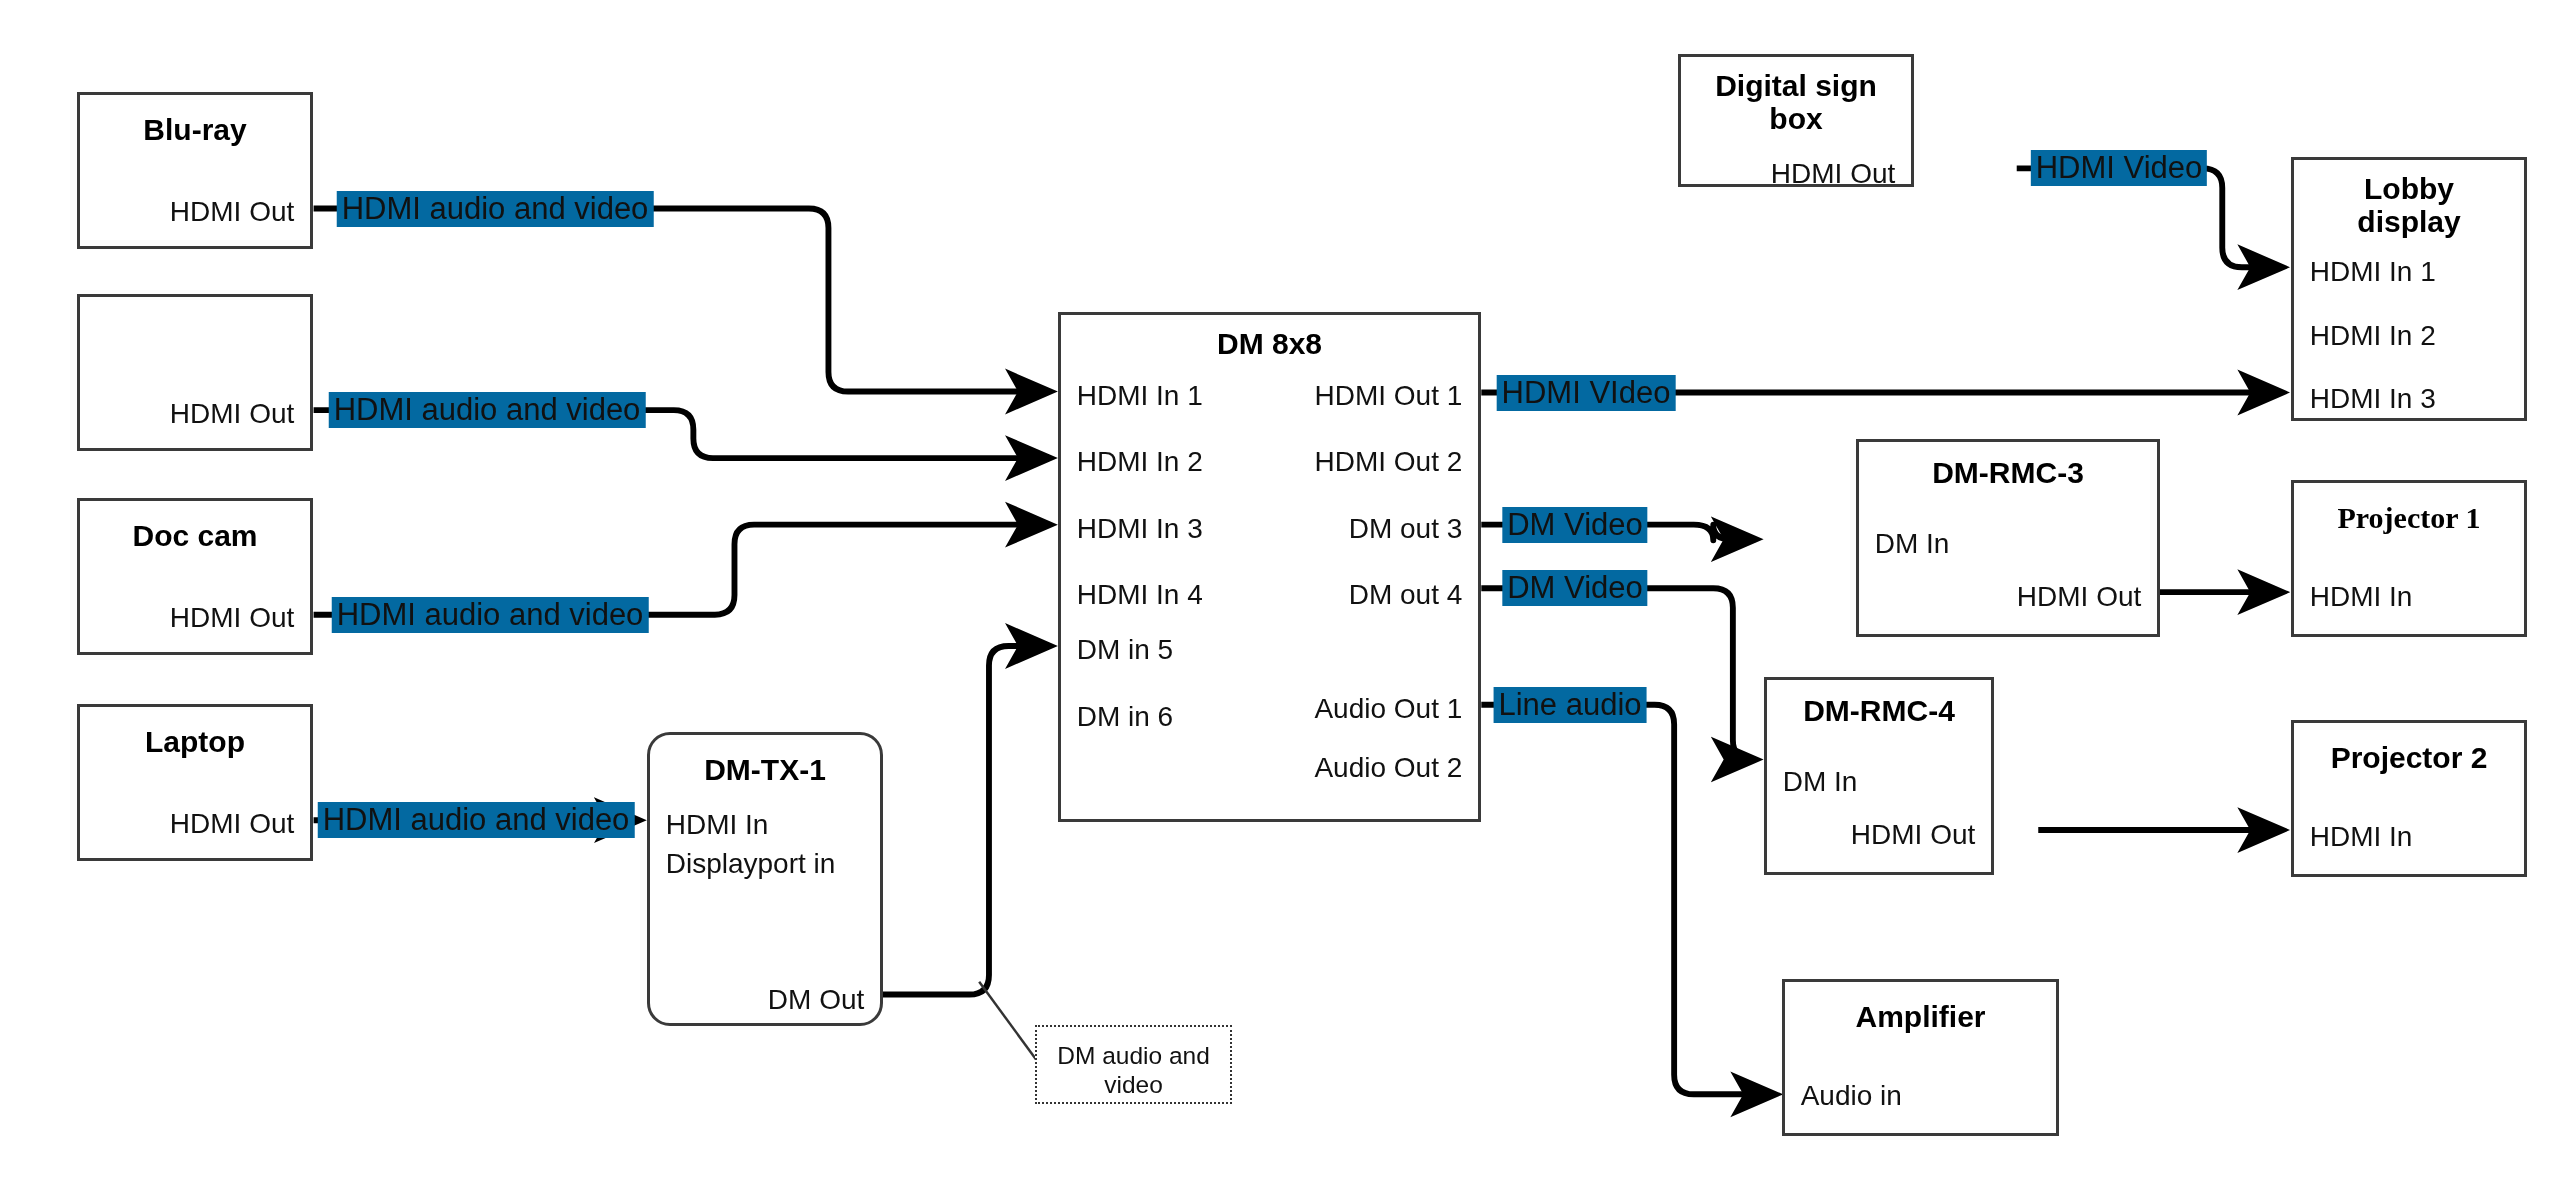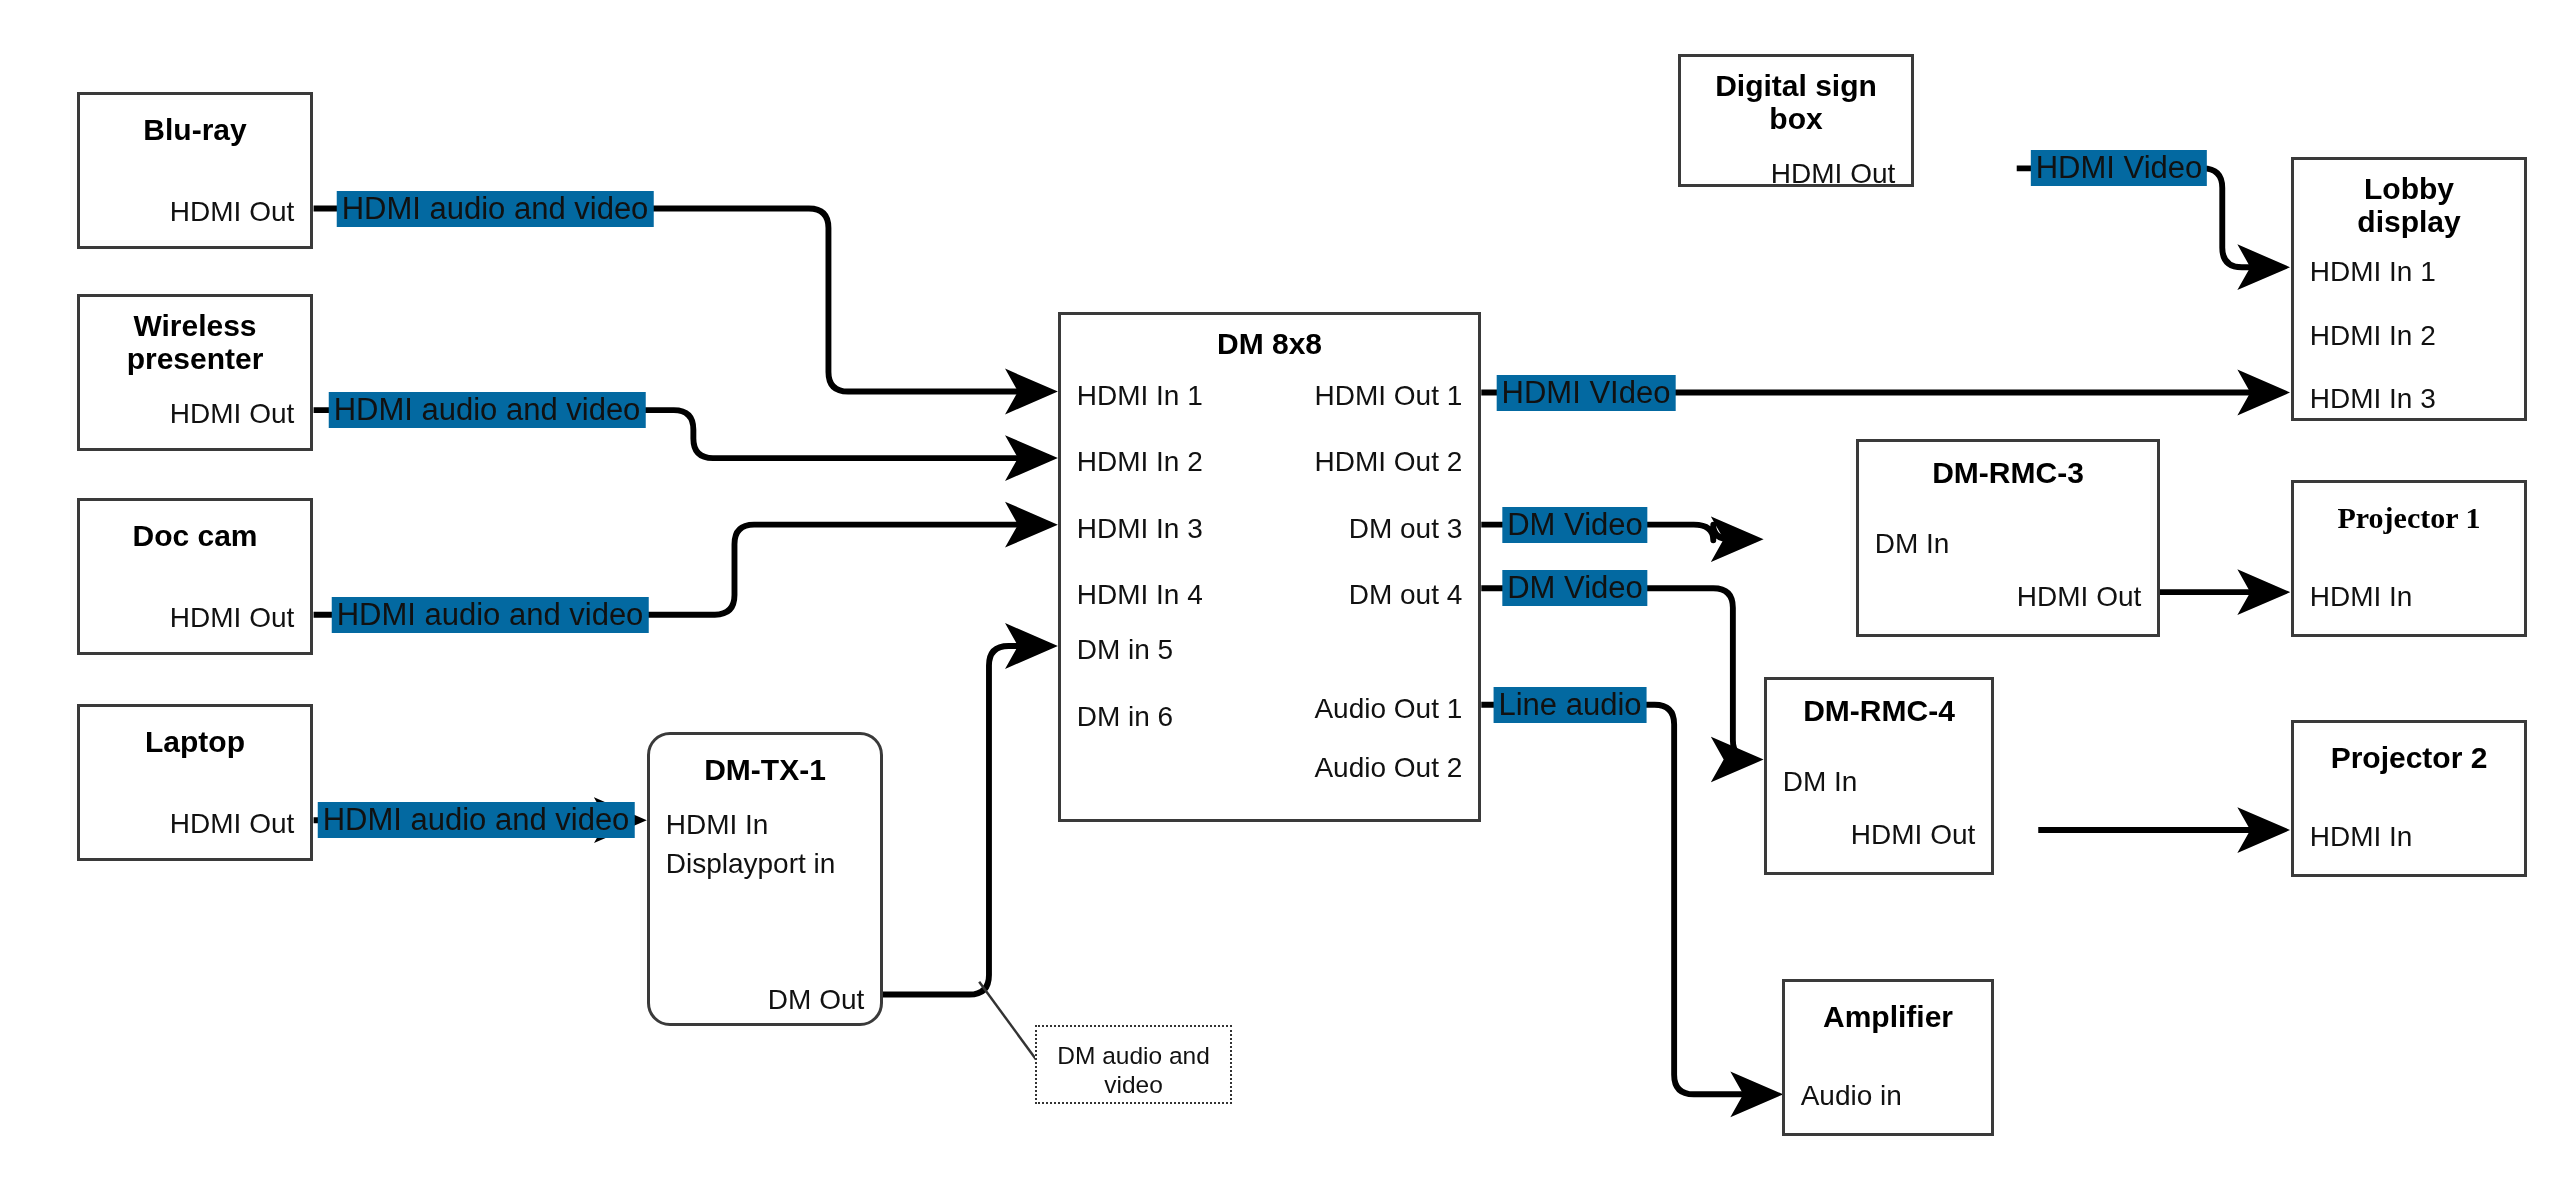--- a/index.html
+++ b/index.html
@@ -55,22 +55,20 @@
 
     <path d="M1000,1003 L1060,1085" stroke="#333" stroke-width="2.5" fill="none"></path>
   </svg>
 
   <div class="node" style="left:77px;top:92px;width:236px;height:157px;">
     <div class="ttl" style="top:17.6px;">Blu-ray</div>
     <div class="prt r" style="top:101px;">HDMI Out</div>
   </div>
 
   <div class="node" style="left:77px;top:294px;width:236px;height:157px;">
-    <div class="ttl" style="top:11.7px;white-space:pre-line;">Wireless
-presenter</div>
     <div class="prt r" style="top:101px;">HDMI Out</div>
   </div>
 
   <div class="node" style="left:77px;top:498px;width:236px;height:157px;padding-left:13px;">
     <div class="ttl" style="top:17.6px;">Doc cam</div>
     <div class="prt r" style="top:101px;">HDMI Out</div>
   </div>
 
   <div class="node" style="left:77px;top:704px;width:236px;height:157px;">
     <div class="ttl" style="top:17.6px;">Laptop</div>
@@ -129,21 +127,21 @@
   <div class="node" style="left:2291px;top:480px;width:236px;height:157px;">
     <div class="ttl" style="top:17.6px;font-family:Liberation Serif, serif;">Projector 1</div>
     <div class="prt l" style="top:98px;">HDMI In</div>
   </div>
 
   <div class="node" style="left:2291px;top:720px;width:236px;height:157px;">
     <div class="ttl" style="top:17.6px;">Projector 2</div>
     <div class="prt l" style="top:98px;">HDMI In</div>
   </div>
 
-  <div class="node" style="left:1782px;top:979px;width:212px;height:157px;">
+  <div class="node" style="left:1782px;top:979px;width:277px;height:157px;">
     <div class="ttl" style="top:17.6px;">Amplifier</div>
     <div class="prt l" style="top:98px;">Audio in</div>
   </div>
 
   <div class="node dashed" style="left:1035px;top:1025px;width:197px;height:79px;">
     <div class="note-txt">DM audio and video</div>
   </div>
 
   <div class="wlbl" style="left:495px;top:209px;">HDMI audio and video</div>
   <div class="wlbl" style="left:487px;top:410px;">HDMI audio and video</div>

